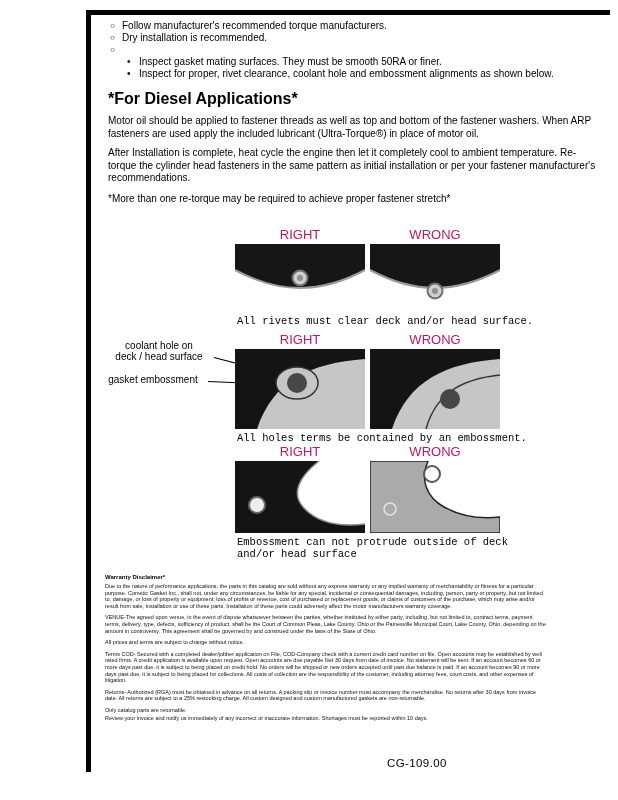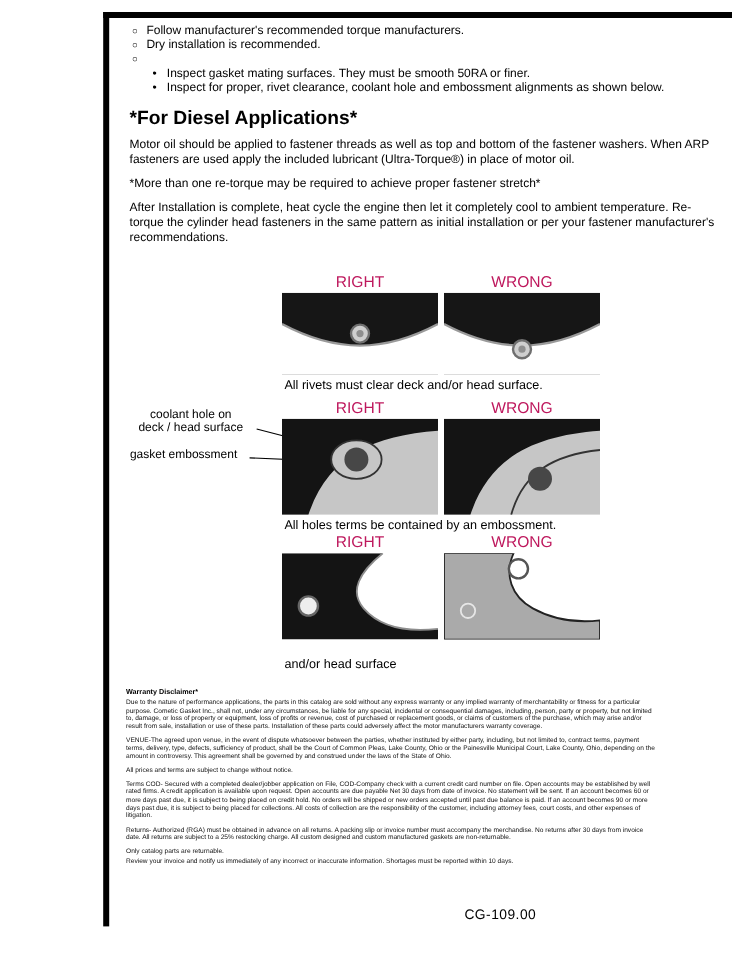--- a/index.html
+++ b/index.html
@@ -21,21 +21,21 @@
   .b2 { font-size:10px; line-height:12px; width:7px; flex:0 0 auto; }
   .diesel-heading { margin-top:10px; font-size:16px; font-weight:bold; }
   .para { margin-top:7px; font-size:10px; line-height:12.5px; width:494px; }
   .note { margin-top:8px; }
 
   
   .diagrams { position:absolute; inset:0; }
   .dg-label { position:absolute; width:130px; text-align:center; font-size:13px; color:#be185d; }
   .dg-img { position:absolute; width:130px; }
   .dg-img svg { display:block; width:100%; height:100%; }
-  .dg-caption { position:absolute; font-size:10.5px; color:#000; }
+  .dg-caption { position:absolute; font-size:10.5px; color:#000;font-family:Liberation Mono, monospace; }
   .ann { position:absolute; font-size:10px; line-height:11px; text-align:center; width:106px; }
   .leader { position:absolute; height:0; border-top:1px solid #000; transform-origin:left top; }
 
   
   .warranty { position:absolute; left:105px; top:574px; width:444px; }
   .w-head { font-size:6px; font-weight:bold; margin-bottom:3px; }
   .wp { font-size:5.5px; line-height:1.2; margin-bottom:5px; color:#111; }
   .wp.tight { margin-bottom:1px; }
 
   .footer { position:absolute; left:387px; top:757px; font-size:11.5px; letter-spacing:0.4px; }
@@ -67,22 +67,22 @@
         <span>Inspect gasket mating surfaces.  They must be smooth 50RA or finer.</span>
       </div>
       <div class="tip sub">
         <span class="b2">•</span>
         <span>Inspect for proper, rivet clearance, coolant hole and embossment alignments as shown below.</span>
       </div>
     </div>
 
     <div class="diesel-heading">*For Diesel Applications*</div>
     <p class="para">Motor oil should be applied to fastener threads as well as top and bottom of the fastener washers. When ARP fasteners are used apply the included lubricant (Ultra-Torque®) in place of motor oil.</p>
+    <p class="para">After Installation is complete, heat cycle the engine then let it completely cool to ambient temperature. Re-torque the cylinder head fasteners in the same pattern as initial installation or per your fastener manufacturer's recommendations.</p>
     <p class="para note">*More than one re-torque may be required to achieve proper fastener stretch*</p>
-    <p class="para">After Installation is complete, heat cycle the engine then let it completely cool to ambient temperature. Re-torque the cylinder head fasteners in the same pattern as initial installation or per your fastener manufacturer's recommendations.</p>
   </div>
 
   <div class="diagrams">
 
     <div class="dg-label" style="left:235px; top:227px;">RIGHT</div>
     <div class="dg-label" style="left:370px; top:227px;">WRONG</div>
 
     <div class="dg-img" style="left:235px; top:244px; height:68px;">
       <svg viewBox="0 0 130 68" preserveAspectRatio="none">
         <rect width="130" height="68" fill="#161616"></rect>
@@ -147,20 +147,21 @@
       </svg>
     </div>
     <div class="dg-img" style="left:370px; top:461px; height:72px;">
       <svg viewBox="0 0 130 72" preserveAspectRatio="none">
         <rect width="130" height="72" fill="#ffffff"></rect>
         <path d="M0,0 H58 C50,18 56,36 74,46 C92,56 112,58 130,56 V72 H0 Z" fill="#aaaaaa" stroke="#222222" stroke-width="1.5"></path>
         <circle cx="62" cy="13" r="8" fill="#ffffff" stroke="#555555" stroke-width="2"></circle>
         <circle cx="20" cy="48" r="6" fill="none" stroke="#e6e6e6" stroke-width="1.5"></circle>
       </svg>
     </div>
+    <div class="dg-caption" style="left:237px; top:536px;">Embossment can not protrude outside of deck</div>
     <div class="dg-caption" style="left:237px; top:548px;">and/or head surface</div>
 
   </div>
 
   <div class="warranty">
     <div class="w-head">Warranty Disclaimer*</div>
     <p class="wp">Due to the nature of performance applications, the parts in this catalog are sold without any express warranty or any implied warranty of merchantability or fitness for a particular purpose.  Cometic Gasket Inc., shall not, under any circumstances, be liable for any special, incidental or consequential damages, including, person, party or property, but not limited to, damage, or loss of property or equipment, loss of profits or revenue, cost of purchased or replacement goods, or claims of customers of the purchase, which may arise and/or result from sale, installation or use of these parts.  Installation of these parts could adversely affect the motor manufacturers warranty coverage.</p>
     <p class="wp">VENUE-The agreed upon venue, in the event of dispute whatsoever between the parties, whether instituted by either party, including, but not limited to, contract terms, payment terms, delivery, type, defects, sufficiency of product, shall be the Court of Common Pleas, Lake County, Ohio or the Painesville Municipal Court, Lake County, Ohio, depending on the amount in controversy.  This agreement shall be governed by and construed under the laws of the State of Ohio.</p>
     <p class="wp">All prices and terms are subject to change without notice.</p>
     <p class="wp">Terms COD- Secured with a completed dealer/jobber application on File, COD-Company check with a current credit card number on file.  Open accounts may be established by well rated firms.  A credit application is available upon request.  Open accounts are due payable Net 30 days from date of invoice.  No statement will be sent.  If an account becomes 60 or more days past due, it is subject to being placed on credit hold.  No orders will be shipped or new orders accepted until past due balance is paid.  If an account becomes 90 or more days past due, it is subject to being placed for collections.  All costs of collection are the responsibility of the customer, including attorney fees, court costs, and other expenses of litigation.</p>

